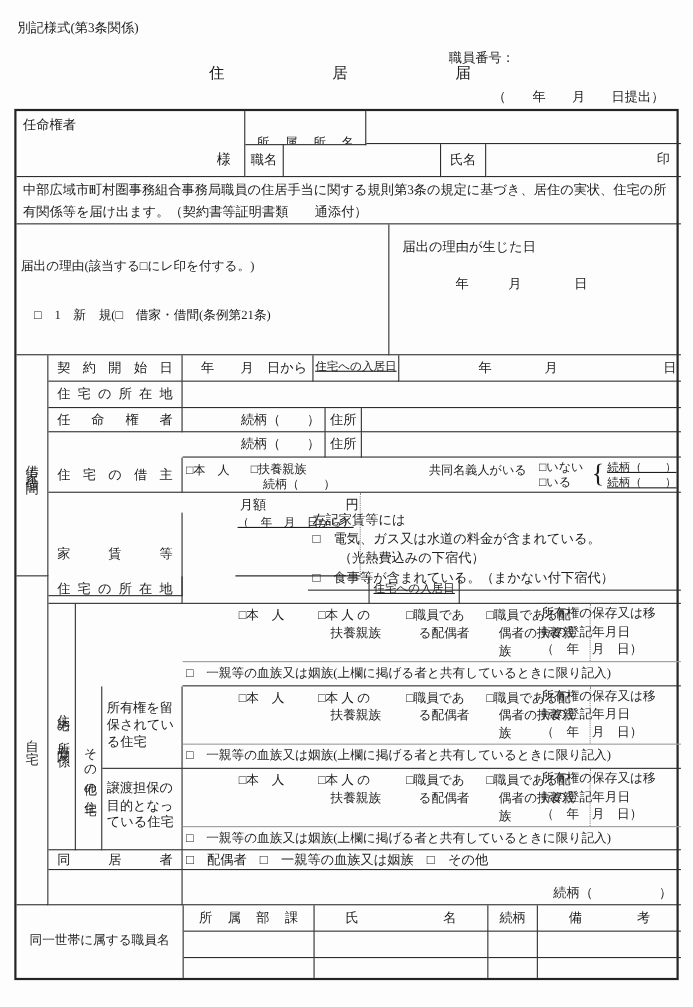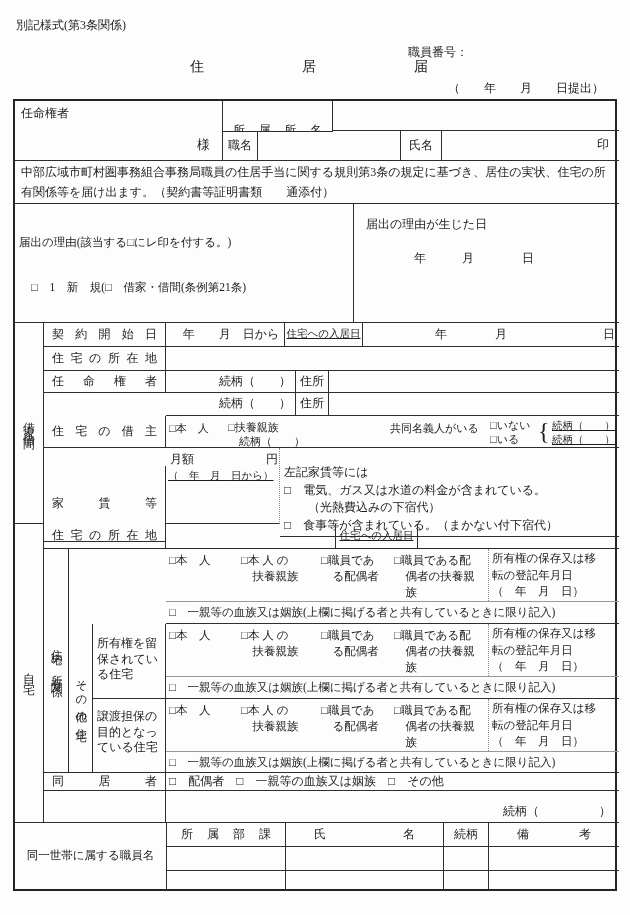--- a/index.html
+++ b/index.html
@@ -10,21 +10,21 @@
   .abs{position:absolute;}
   .pre{white-space:pre-wrap;}
   .tbl{position:absolute;left:13px;top:99px;width:604px;height:792px;
        border:2px solid #242424;box-sizing:border-box;}
   .cell{position:absolute;box-sizing:border-box;border-right:1px solid var(--ln);
         border-bottom:1px solid var(--ln);font-size:12px;line-height:1.35;
         white-space:pre-wrap;overflow:hidden;}
   .nr{border-right:none;} .nb{border-bottom:none;} .nbb{border-bottom:none;}
   .c{text-align:center;} .r{text-align:right;}
   .jt{text-align:justify;text-align-last:justify;white-space:normal;}
-  .dot{border-right:1px dotted #8a8a8a;}
+  .dot{border-right:1px dotted #8a8a8a;margin-left:48px;}
   .sub{border-top:1px solid var(--gray);}
   .vlab{writing-mode:vertical-rl;text-orientation:upright;display:flex;
         align-items:center;justify-content:center;letter-spacing:5px;
         white-space:normal;}
   .fs10{font-size:10.5px;text-decoration:underline;} .fs11{font-size:11px;} .fs115{font-size:11.5px;}
   .flexc{display:flex;align-items:center;justify-content:center;}
   .brace{font-size:24px;font-weight:400;line-height:30px;color:var(--ink);}
 </style>
 </head>
 <body>

